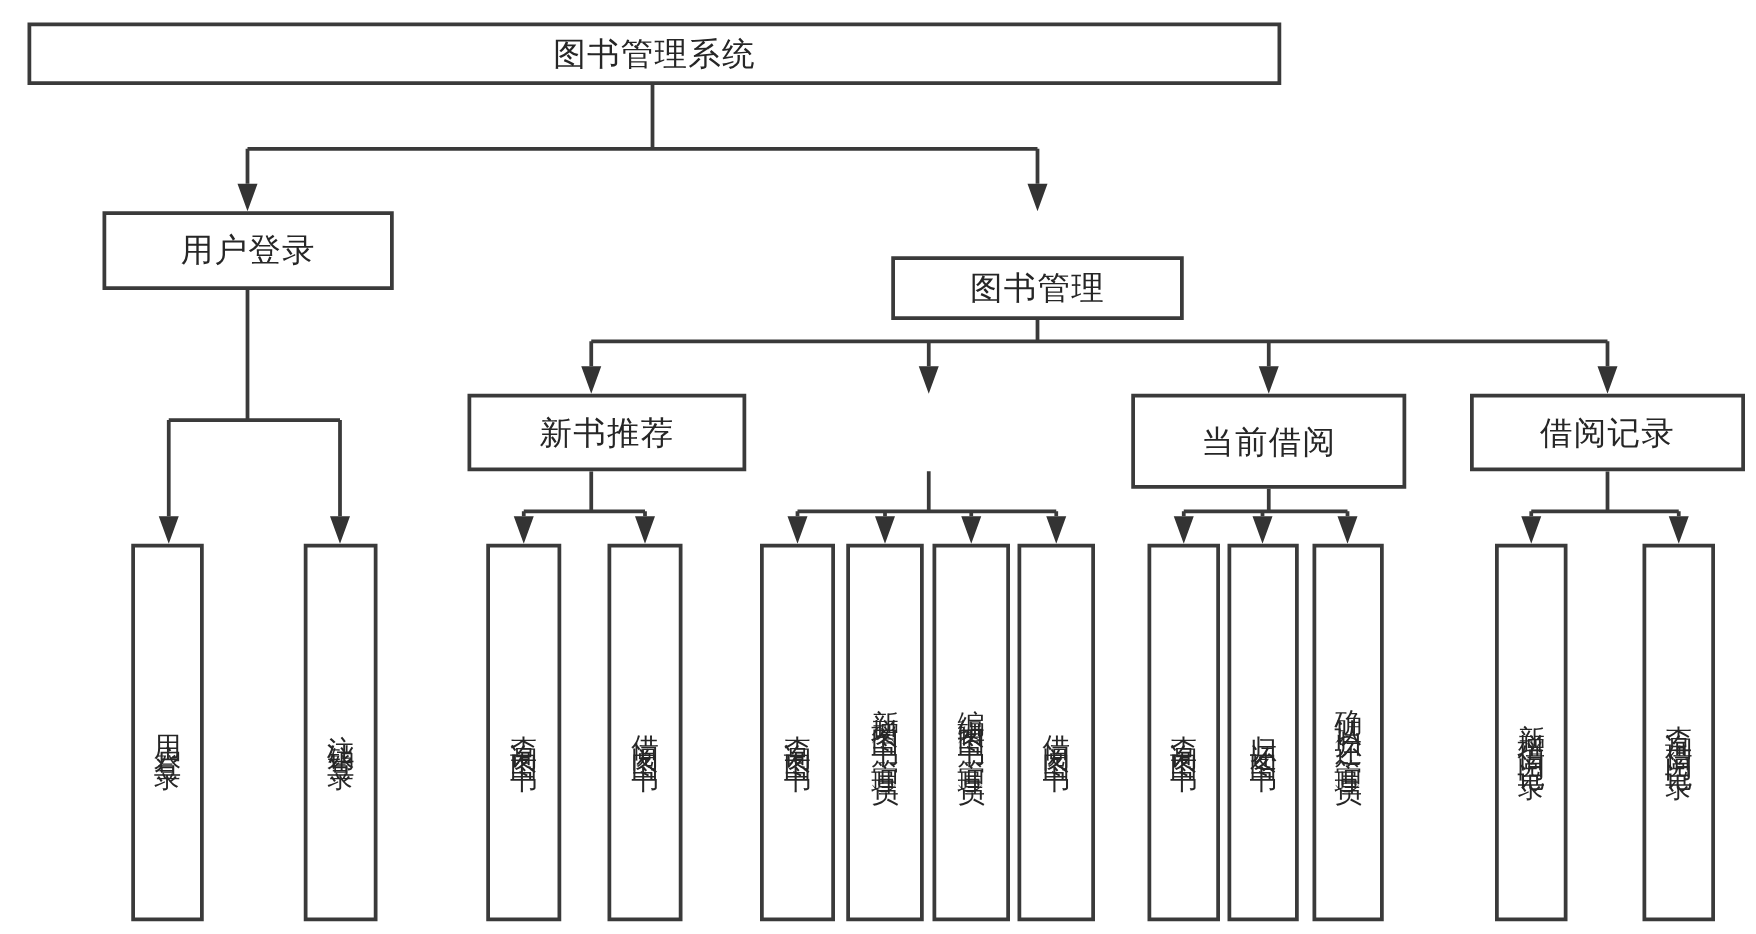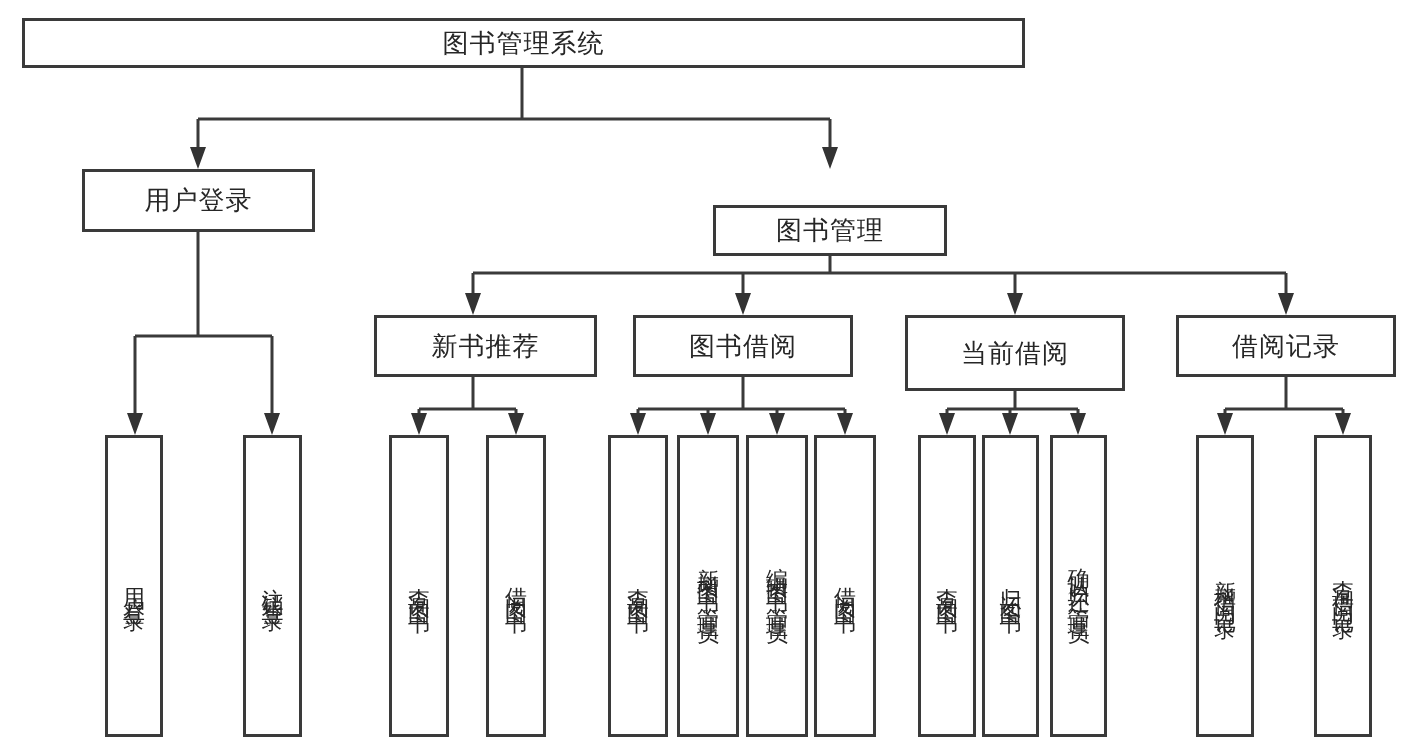--- a/index.html
+++ b/index.html
@@ -68,21 +68,20 @@
              M947 435 l-8 -22 h16 z  M1010 435 l-8 -22 h16 z  M1078 435 l-8 -22 h16 z
              M1225 435 l-8 -22 h16 z M1343 435 l-8 -22 h16 z"></path>
   </svg>
 
   <div class="node h-node" style="left:22px; top:18px; width:1003px; height:50px;">图书管理系统</div>
 
   <div class="node h-node" style="left:82px; top:169px; width:233px; height:63px;">用户登录</div>
   <div class="node h-node" style="left:713px; top:169px; width:234px; height:51px;margin-top:36px;">图书管理</div>
 
   <div class="node h-node" style="left:362px; top:315px; width:223px; height:62px;margin-left:12px;">新书推荐</div>
-  <div class="node h-node" style="left:633px; top:315px; width:220px; height:62px;">图书借阅</div>
   <div class="node h-node" style="left:905px; top:315px; width:220px; height:76px;">当前借阅</div>
   <div class="node h-node" style="left:1176px; top:315px; width:220px; height:62px;">借阅记录</div>
 
   <div class="node v-node" style="left:105px; top:435px; width:58px; height:302px;">用户登录</div>
   <div class="node v-node" style="left:243px; top:435px; width:59px; height:302px;">注销登录</div>
 
   <div class="node v-node" style="left:389px; top:435px; width:60px; height:302px;">查询图书</div>
   <div class="node v-node" style="left:486px; top:435px; width:60px; height:302px;">借阅图书</div>
 
   <div class="node v-node" style="left:608px; top:435px; width:60px; height:302px;">查询图书</div>

